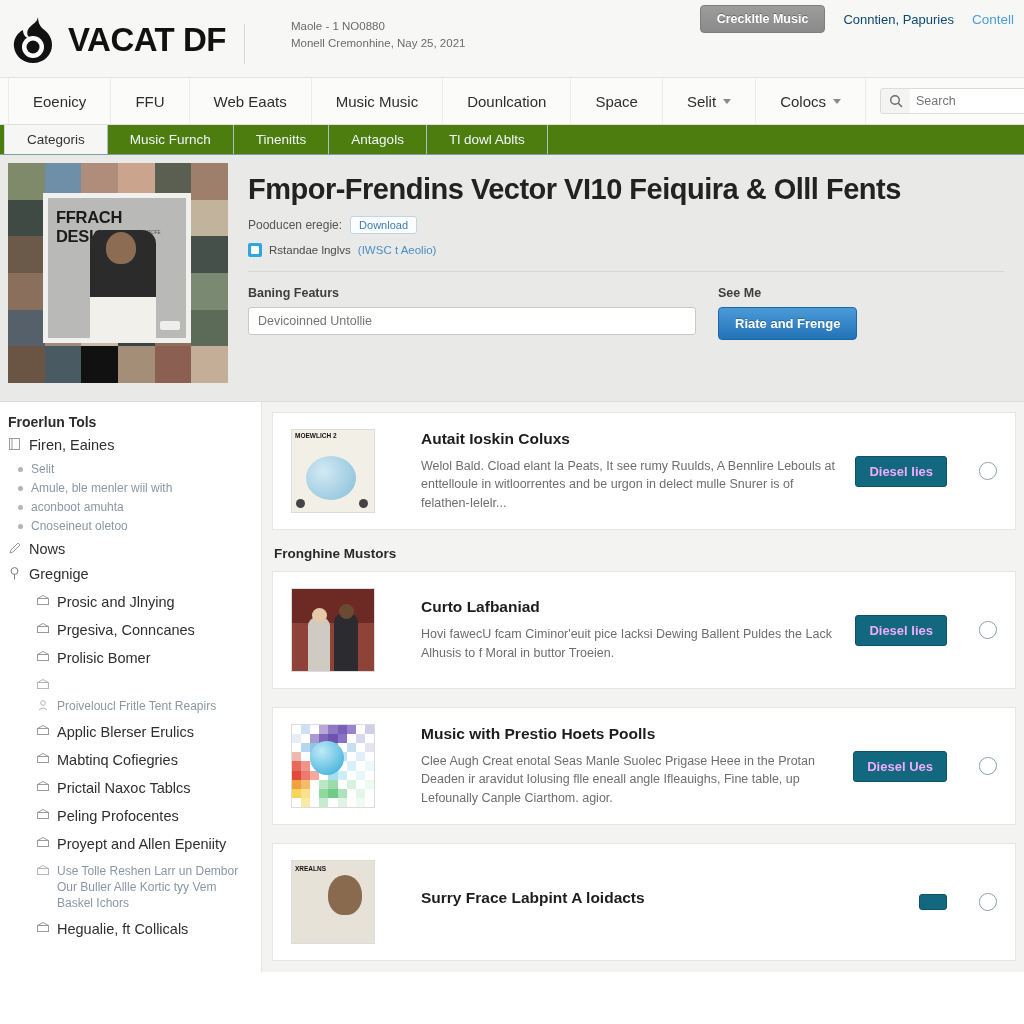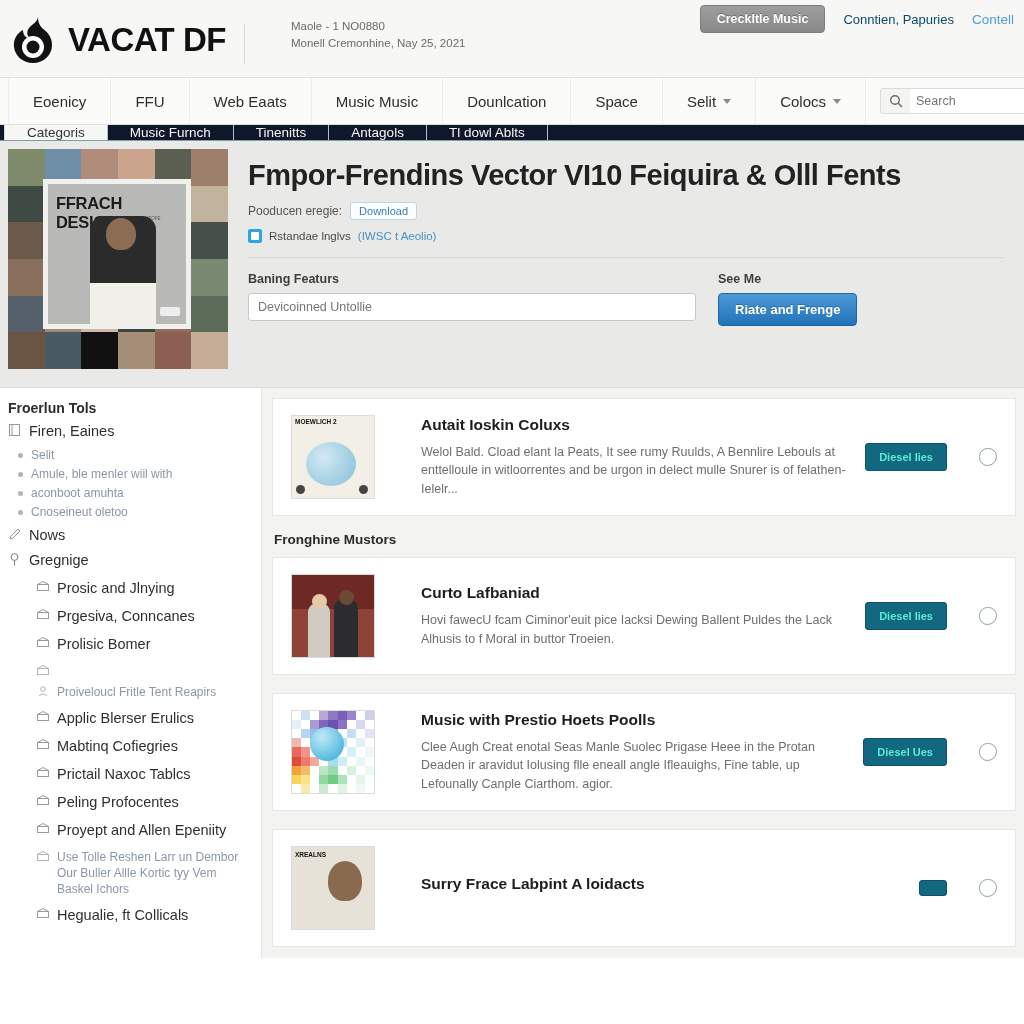--- a/index.html
+++ b/index.html
@@ -84,22 +84,22 @@
   .nav-search input {
     border: none; outline: none; background: #fff;
     height: 24px; width: 125px;
     font-size: 12.5px; color: #9a9a9a;
     font-family: "Liberation Sans", sans-serif;
     padding-left: 6px;
   }
 
   
   .tabstrip {
-    height: 16px;
-    background: #0f172a;
+    height: 30px;
+    background: #4d7c0f;
     display: flex; align-items: stretch;
     padding-left: 4px;
     border-bottom: 1px solid #7d9fa4;
   }
   .tab {
     display: flex; align-items: center; justify-content: center;
     padding: 0 22px;
     font-size: 13.5px; color: #f2f7f8;
     border-right: 1px solid #a8c2c6;
     border-left: 1px solid #a8c2c6;
@@ -223,21 +223,21 @@
   }
   .card-thumb {
     width:84px; height:84px; flex:none; border:1px solid #dcdcda; background:#eee;
     position:relative; overflow:hidden;
   }
   .card-main { flex:1; min-width:0;margin-left:28px; }
   .card-title { font-size:15.5px; font-weight:bold; color:#1d1d1d; margin-bottom:9px;}
   .card-desc { font-size:12.5px; color:#6e6e6e; line-height:18.5px; }
   .btn-teal {
     background:#11687f; border:1px solid #0d5266; border-radius:3px;
-    color:#5eead4; font-size:11px; font-weight:bold;
+    color:#f0abfc; font-size:13px; font-weight:bold;
     padding:7px 13px; white-space:nowrap; flex:none;
   }
   .ring {
     width:18px; height:18px; border:1.6px solid #8aa0a8; border-radius:50% 50% 55% 50%;
     flex:none; margin-left:14px;
   }
   .section-head {
     font-size:13.5px; font-weight:bold; color:#2a2a2a;
     padding: 4px 2px 10px 2px;
   }

